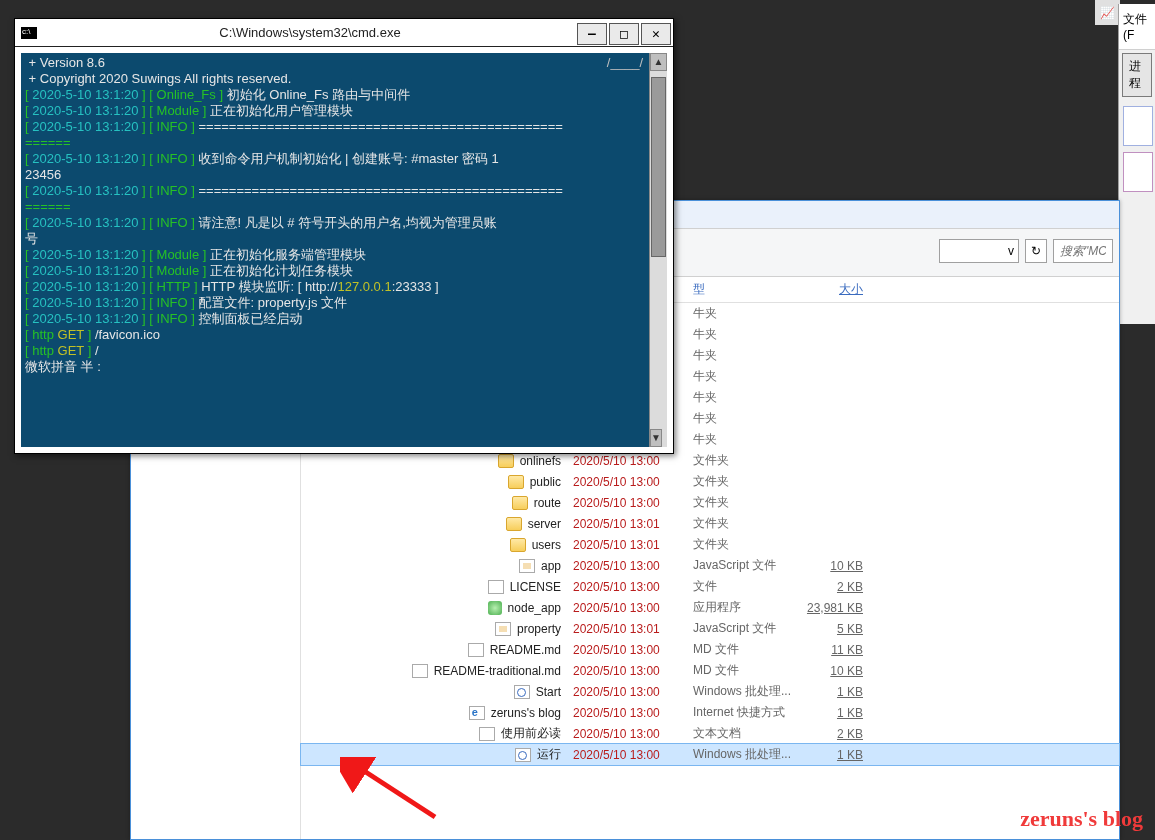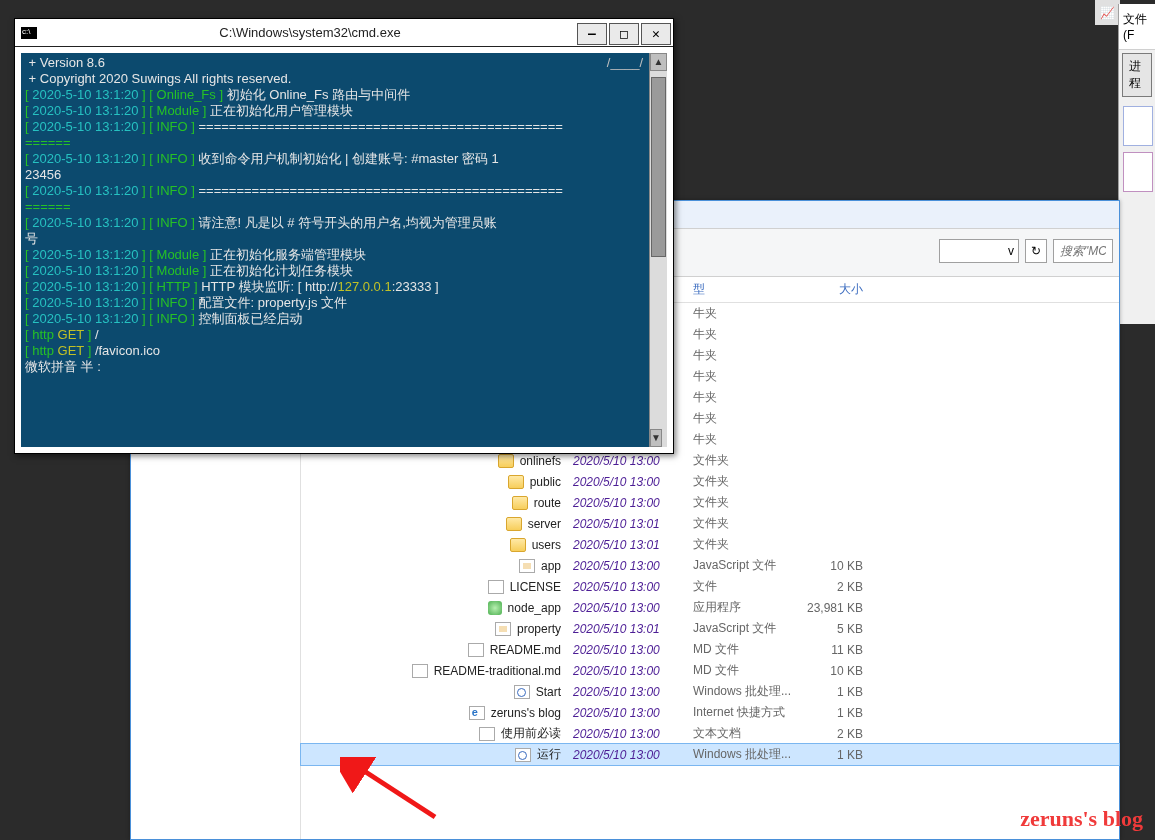--- a/index.html
+++ b/index.html
@@ -77,28 +77,28 @@
 }
 .exp-list { flex:1; padding:0; }
 .exp-headers {
   display:flex; height:26px; border-bottom:1px solid #e0e0e0;
   font-size:12px; color:#3a6bbf; align-items:center;
 }
 .exp-headers div { padding-left:12px; }
 .col-name { width:260px; }
 .col-date { width:120px; }
 .col-type { width:120px; }
-.col-size { width:80px; text-align:right; padding-right:18px; }
+.col-size { width:80px; text-align:right; padding-right:18px;text-decoration:underline; }
 .row {
   display:flex; height:21px; align-items:center;
   font-size:12px; color:#222;
 }
 .row.sel { background:#cde6ff; outline:1px solid #7ab6f0; }
 .row .col-name { display:flex; align-items:center; gap:6px; padding-left:12px;justify-content:flex-end;}
-.row .col-date { padding-left:12px; color:#4c1d95;font-style:italic;}
+.row .col-date { padding-left:12px; color:#b91c1c;}
 .row .col-type { padding-left:12px; color:#666;}
 .row .col-size { text-align:right; padding-right:18px; color:#666;}
 .ficon { width:16px; height:14px; display:inline-block; }
 .ficon.folder { background:linear-gradient(#ffe9a6,#f7ce5b); border:1px solid #d9a62e; border-radius:2px;}
 .ficon.js { background:#fff; border:1px solid #aaa; position:relative;}
 .ficon.js::after{content:"";position:absolute;inset:3px;background:#f5deb3;}
 .ficon.txt { background:#fff; border:1px solid #aaa;}
 .ficon.exe { width:14px;height:14px;border-radius:3px;background:radial-gradient(#b7f0b0,#4caf50);}
 .ficon.bat { background:#fff;border:1px solid #aaa;position:relative;}
 .ficon.bat::after{content:"";position:absolute;left:2px;top:2px;width:7px;height:7px;border:1px solid #3a6bbf;border-radius:50%;}
@@ -427,22 +427,22 @@
         <div class="cmd-line"><span class="w">23456</span></div>
         <div class="cmd-line"><span class="g">[ </span><span class="cy">2020-5-10 13:1:20</span><span class="g"> ] [ </span><span class="g">INFO</span><span class="g"> ] </span><span class="w">================================================</span></div>
         <div class="cmd-line"><span class="g">======</span></div>
         <div class="cmd-line"><span class="g">[ </span><span class="cy">2020-5-10 13:1:20</span><span class="g"> ] [ </span><span class="g">INFO</span><span class="g"> ] </span><span class="w">请注意! 凡是以 # 符号开头的用户名,均视为管理员账</span></div>
         <div class="cmd-line"><span class="w">号</span></div>
         <div class="cmd-line"><span class="g">[ </span><span class="cy">2020-5-10 13:1:20</span><span class="g"> ] [ </span><span class="g">Module</span><span class="g"> ] </span><span class="w">正在初始化服务端管理模块</span></div>
         <div class="cmd-line"><span class="g">[ </span><span class="cy">2020-5-10 13:1:20</span><span class="g"> ] [ </span><span class="g">Module</span><span class="g"> ] </span><span class="w">正在初始化计划任务模块</span></div>
         <div class="cmd-line"><span class="g">[ </span><span class="cy">2020-5-10 13:1:20</span><span class="g"> ] [ </span><span class="g">HTTP</span><span class="g"> ] </span><span class="w">HTTP 模块监听: [ http://</span><span class="yl">127.0.0.1</span><span class="w">:23333 ]</span></div>
         <div class="cmd-line"><span class="g">[ </span><span class="cy">2020-5-10 13:1:20</span><span class="g"> ] [ </span><span class="g">INFO</span><span class="g"> ] </span><span class="w">配置文件: property.js 文件</span></div>
         <div class="cmd-line"><span class="g">[ </span><span class="cy">2020-5-10 13:1:20</span><span class="g"> ] [ </span><span class="g">INFO</span><span class="g"> ] </span><span class="w">控制面板已经启动</span></div>
+        <div class="cmd-line"><span class="g">[ </span><span class="g">http </span><span class="yl">GET</span><span class="g"> ] </span><span class="w">/favicon.ico</span></div>
         <div class="cmd-line"><span class="g">[ </span><span class="g">http </span><span class="yl">GET</span><span class="g"> ] </span><span class="w">/</span></div>
-        <div class="cmd-line"><span class="g">[ </span><span class="g">http </span><span class="yl">GET</span><span class="g"> ] </span><span class="w">/favicon.ico</span></div>
         <div class="cmd-line"><span class="w"></span></div>
         <div class="cmd-line"><span class="w">微软拼音 半 :</span></div>
       </div>
     <div style="position:absolute;right:24px;top:2px;color:#c0c0c0;">/____/</div>
     <div class="cmd-scroll">
       <div class="sb-btn">▲</div>
       <div class="sb-track">
         <div class="sb-thumb"></div>
       </div>
       <div class="sb-btn sb-dn">▼</div>

